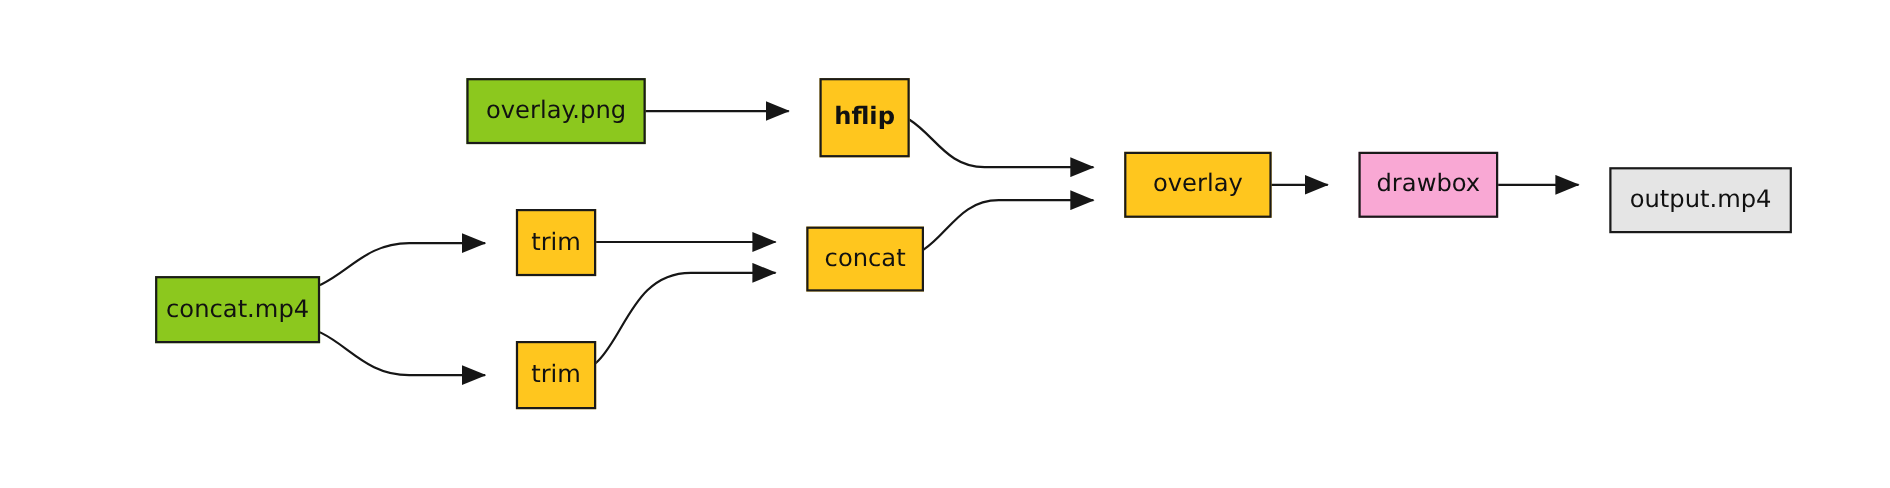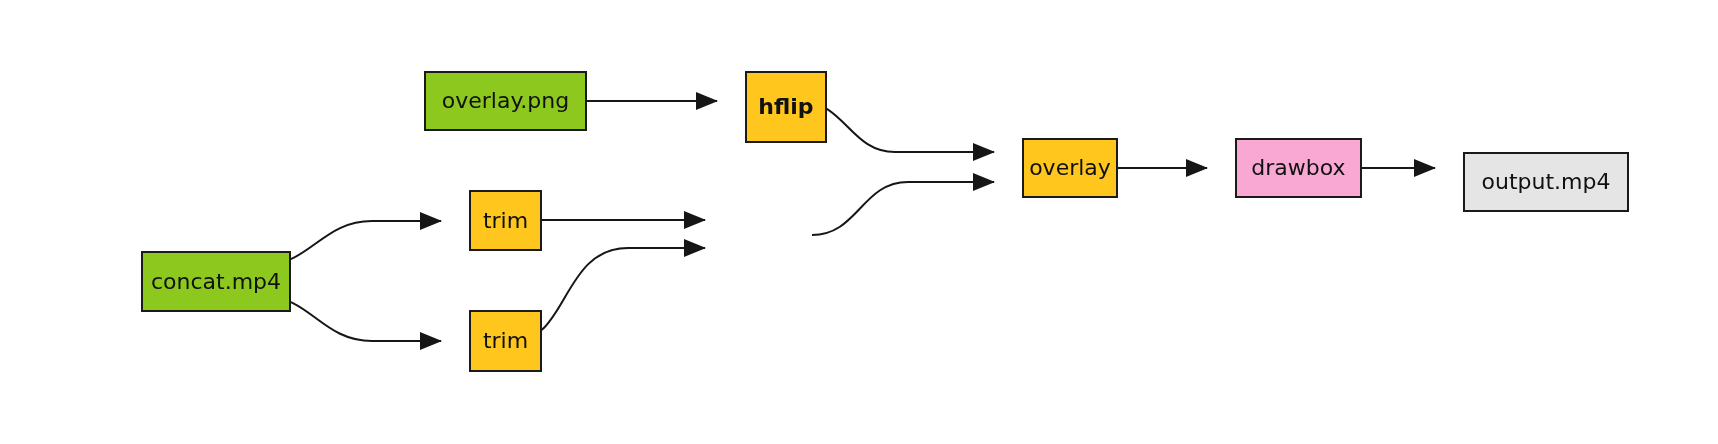--- a/index.html
+++ b/index.html
@@ -53,20 +53,21 @@
       <path d="M263,296 C310,296 322,341 372,341 L441,341" fill="none" stroke="#161616" stroke-width="2" marker-end="url(#arrow)"></path>
       <path d="M514,220 L705,220" fill="none" stroke="#161616" stroke-width="2" marker-end="url(#arrow)"></path>
       <path d="M514,341 C568,341 562,248 628,248 L705,248" fill="none" stroke="#161616" stroke-width="2" marker-end="url(#arrow)"></path>
       <path d="M812,235 C858,235 862,182 908,182 L994,182" fill="none" stroke="#161616" stroke-width="2" marker-end="url(#arrow)"></path>
       <path d="M1107,168 L1207,168" fill="none" stroke="#161616" stroke-width="2" marker-end="url(#arrow)"></path>
       <path d="M1334,168 L1435,168" fill="none" stroke="#161616" stroke-width="2" marker-end="url(#arrow)"></path>
     </svg>
 
   <div class="node" style="left: 396px; top: 71px; width: 163px; height: 60px; background: rgb(140, 200, 30); border-color: rgb(26, 26, 26); color: rgb(17, 17, 17);">overlay.png</div>
   <div class="node" style="left: 717px; top: 71px; width: 82px; height: 72px; background: rgb(255, 198, 30); border-color: rgb(26, 26, 26); color: rgb(17, 17, 17); font-weight: bold;">hflip</div>
-  <div class="node" style="left: 994px; top: 138px; width: 96px; height: 60px; background: rgb(255, 198, 30); border-color: rgb(26, 26, 26); color: rgb(17, 17, 17);">overlay</div>
+  <div class="node" style="left: 994px; top: 138px; width: 134px; height: 60px; background: rgb(255, 198, 30); border-color: rgb(26, 26, 26); color: rgb(17, 17, 17);">overlay</div>
   <div class="node" style="left: 1207px; top: 138px; width: 127px; height: 60px; background: #f9a8d4; border-color: rgb(26, 26, 26); color: rgb(17, 17, 17);">drawbox</div>
   <div class="node" style="left: 1435px; top: 152px; width: 166px; height: 60px; background: #e5e5e5; border-color: rgb(26, 26, 26); color: rgb(17, 17, 17);">output.mp4</div>
   <div class="node" style="left: 441px; top: 190px; width: 73px; height: 61px; background: rgb(255, 198, 30); border-color: rgb(26, 26, 26); color: rgb(17, 17, 17);">trim</div>
+  <div class="node" style="left: 705px; top: 206px; width: 107px; height: 59px; background: rgb(255, 198, 30); border-color: rgb(26, 26, 26); color: rgb(17, 17, 17);">concat</div>
   <div class="node" style="left: 113px; top: 251px; width: 150px; height: 61px; background: rgb(140, 200, 30); border-color: rgb(26, 26, 26); color: rgb(17, 17, 17);">concat.mp4</div>
   <div class="node" style="left: 441px; top: 310px; width: 73px; height: 62px; background: rgb(255, 198, 30); border-color: rgb(26, 26, 26); color: rgb(17, 17, 17);">trim</div>
 
 </div>
 
 </body></html>

